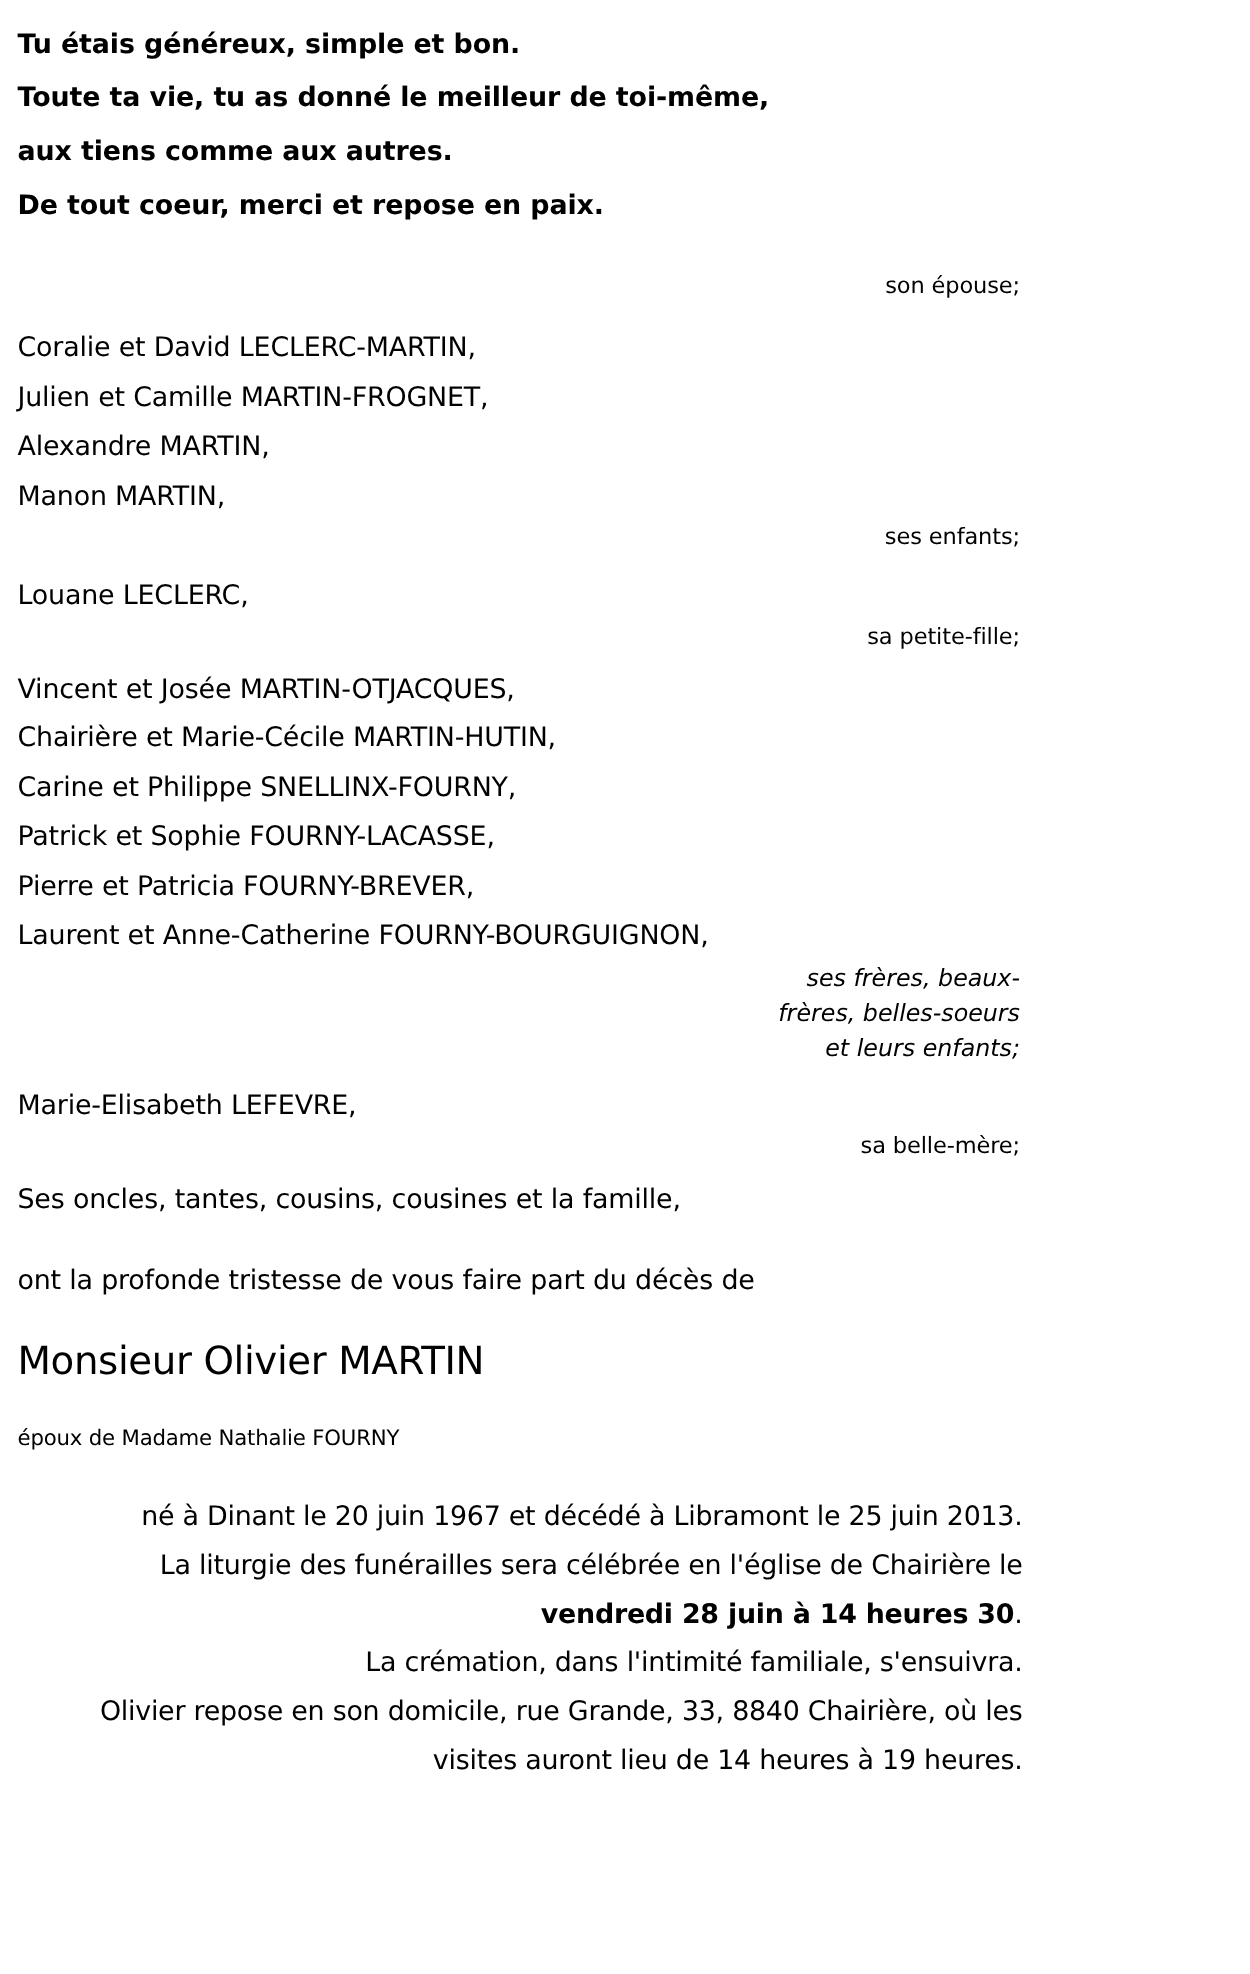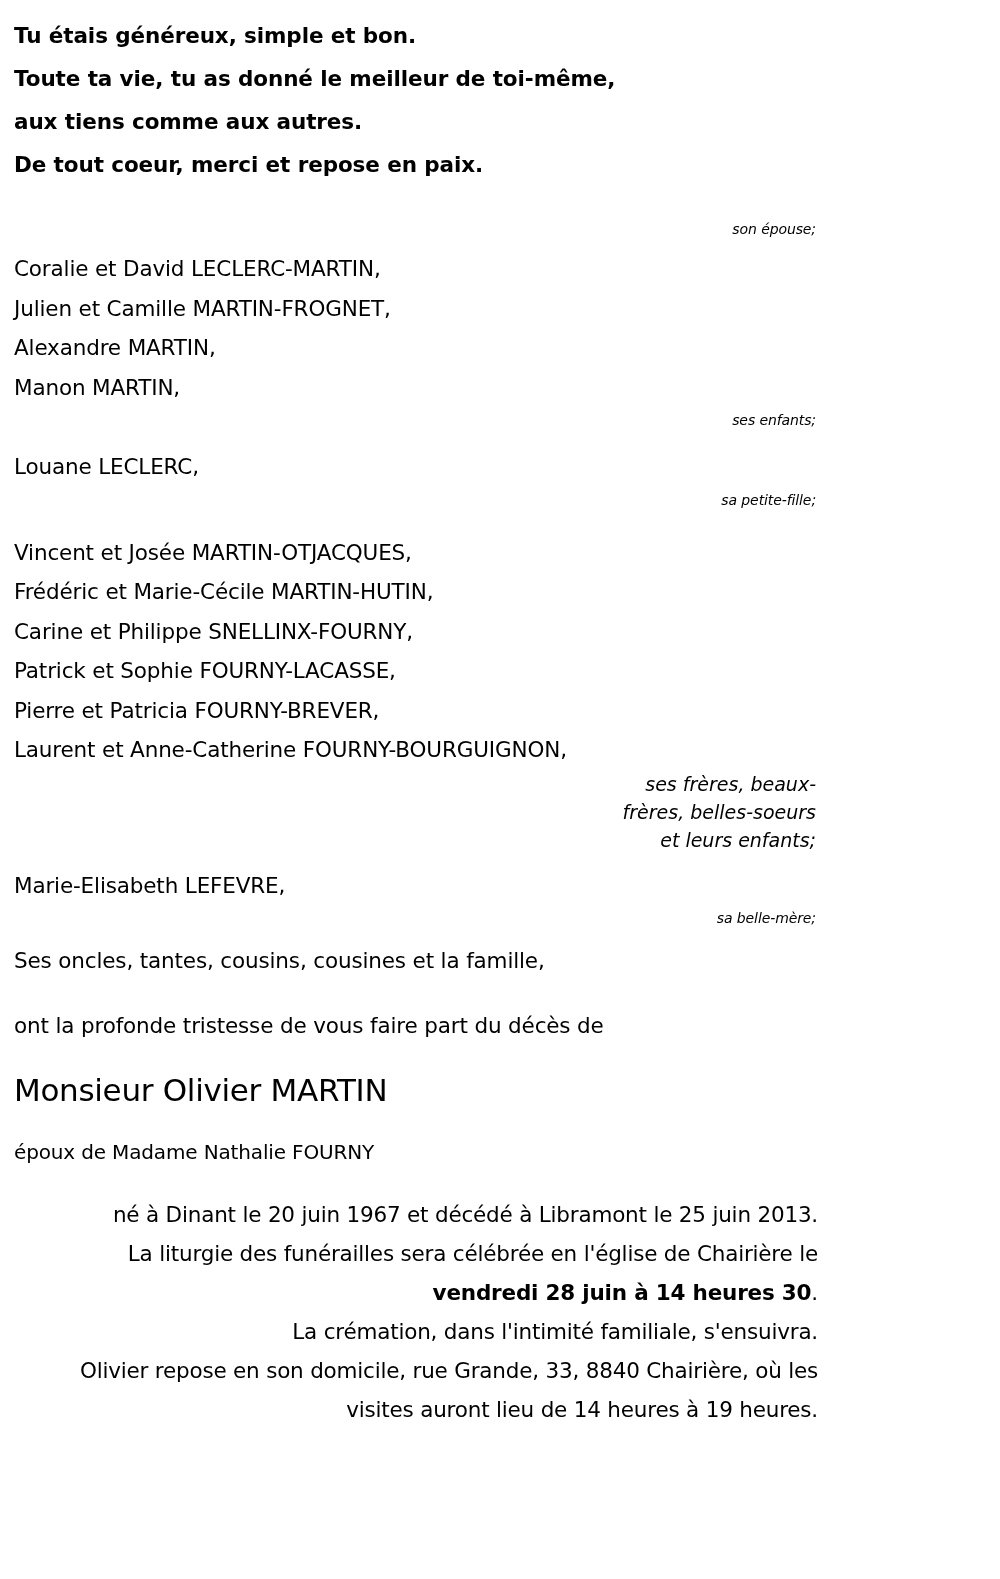--- a/index.html
+++ b/index.html
@@ -34,22 +34,21 @@
   }
   .names {
     font-size: 21.5px;
     line-height: 39.5px;
     letter-spacing: -0.15px;
   }
   .names .nm {
     white-space: nowrap;
   }
   .rel {
-    font-style: italic;
-    font-size: 14px;
+    font-size: 18px;
     line-height: 26px;
     text-align: right;
     letter-spacing: -0.1px;
   }
 
   .spouse-group { margin-top: 30px; }
 
   .rel-right {
     text-align: right;
     padding-right: 2px;
@@ -68,21 +67,21 @@
     letter-spacing: -0.15px;
   }
   .deceased {
     font-weight: normal;
     font-size: 31px;
     line-height: 42px;
     margin-top: 26px;
     letter-spacing: -0.3px;
   }
   .spouse-of {
-    font-size: 20px;
+    font-size: 17px;
     line-height: 34px;
     margin-top: 24px;
     letter-spacing: -0.15px;
   }
   .details {
     font-size: 21.5px;
     line-height: 39px;
     margin-top: 26px;
     letter-spacing: -0.2px;
     text-align: right;
@@ -99,41 +98,41 @@
     <div class="line">Tu étais généreux, simple et bon.</div>
     <div class="line">Toute ta vie, tu as donné le meilleur de toi-même,</div>
     <div class="line">aux tiens comme aux autres.</div>
     <div class="line">De tout coeur, merci et repose en paix.</div>
   </div>
 
   <div class="block spouse-group">
     <div class="rel rel-right">son épouse;</div>
   </div>
 
-  <div class="block" style="margin-top:7px;">
+  <div class="block" style="margin-top:17px;">
     <div class="names">
       <div class="nm">Coralie et David LECLERC-MARTIN,</div>
       <div class="nm">Julien et Camille MARTIN-FROGNET,</div>
       <div class="nm">Alexandre MARTIN,</div>
       <div class="nm">Manon MARTIN,</div>
     </div>
     <div class="rel rel-right">ses enfants;</div>
   </div>
 
   <div class="block" style="margin-top:14px;">
     <div class="names">
       <div class="nm">Louane LECLERC,</div>
     </div>
     <div class="rel rel-right">sa petite-fille;</div>
   </div>
 
-  <div class="block" style="margin-top:20px;">
+  <div class="block" style="margin-top:9px;">
     <div class="names">
       <div class="nm">Vincent et Josée MARTIN-OTJACQUES,</div>
-      <div class="nm">Frédéric et Marie-Cécile MARTIN-HUTIN,</div>
+      <div class="nm">Chairière et Marie-Cécile MARTIN-HUTIN,</div>
       <div class="nm">Carine et Philippe SNELLINX-FOURNY,</div>
       <div class="nm">Patrick et Sophie FOURNY-LACASSE,</div>
       <div class="nm">Pierre et Patricia FOURNY-BREVER,</div>
       <div class="nm">Laurent et Anne-Catherine FOURNY-BOURGUIGNON,</div>
     </div>
     <div class="rel-multiline">
       <div>ses frères, beaux-</div>
       <div>frères, belles-soeurs</div>
       <div>et leurs enfants;</div>
     </div>

